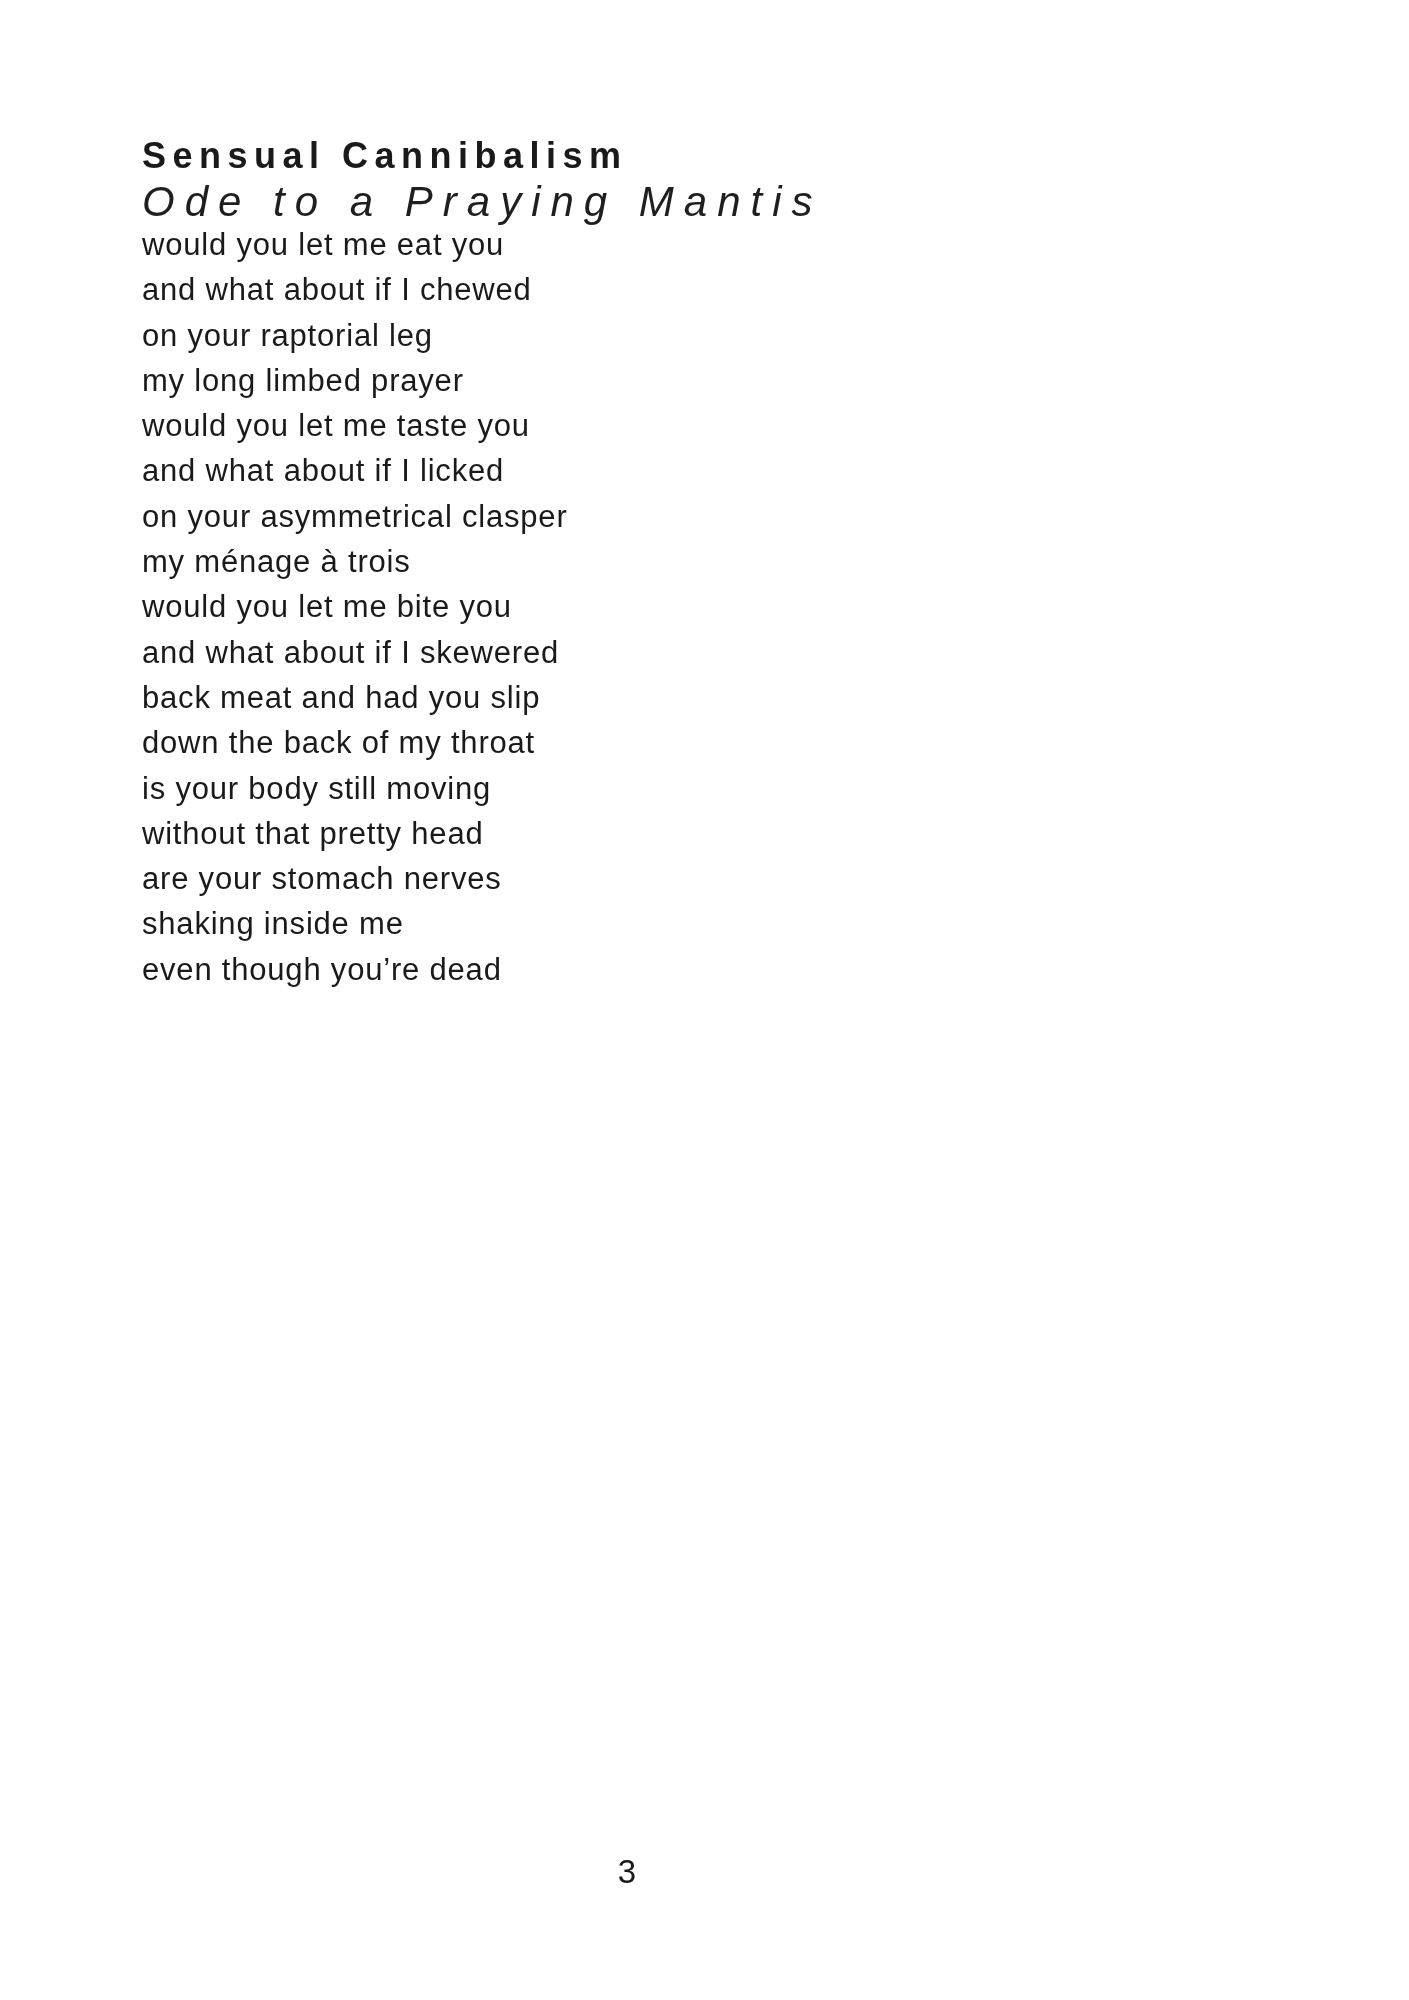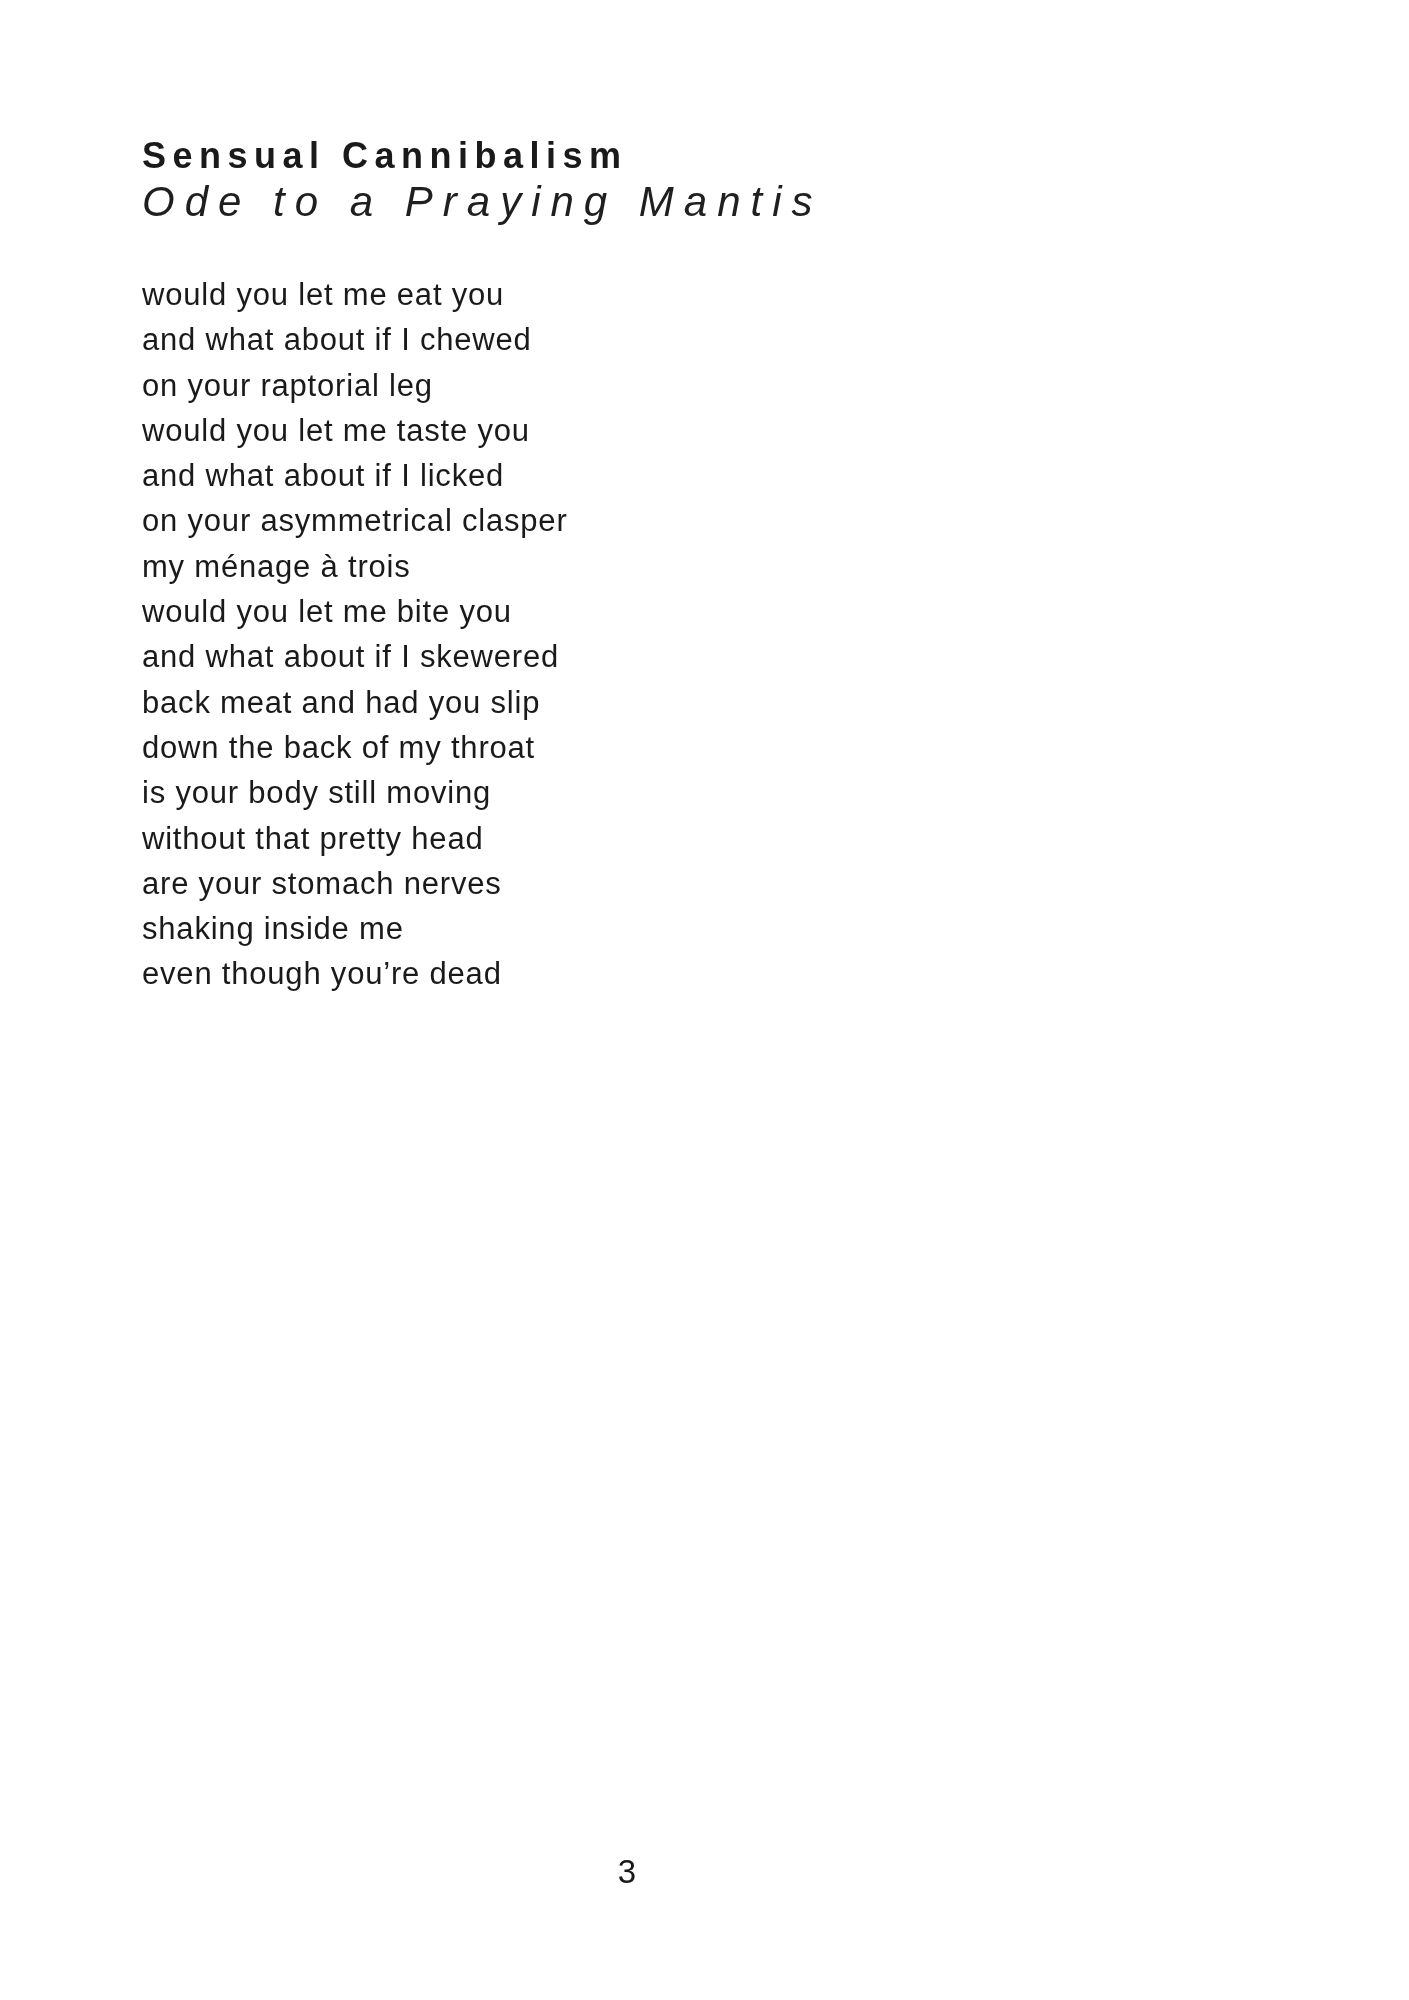--- a/index.html
+++ b/index.html
@@ -34,21 +34,20 @@
     margin: 5px 0 0 0;
     font-size: 42px;
     font-weight: 400;
     font-style: italic;
     line-height: 40px;
     letter-spacing: 10px;
     color: #1f1f1f;
     white-space: nowrap;
   }
   .poem {
-    margin-top: 50px;
     font-size: 31px;
     font-weight: 400;
     line-height: 45.3px;
     letter-spacing: 0.8px;
     color: #1a1a1a;
   }
   .poem-line {
     white-space: nowrap;
   }
   .page-number {
@@ -66,20 +65,21 @@
 <body>
 
 <div class="page">
   <div class="content">
     <h1 class="title">Sensual Cannibalism</h1>
     <h2 class="subtitle">Ode to a Praying Mantis</h2>
     <div class="poem">
       <div class="poem-line">would you let me eat you</div>
       <div class="poem-line">and what about if I chewed</div>
       <div class="poem-line">on your raptorial leg</div>
+      <div class="poem-line">my long limbed prayer</div>
       <div class="poem-line">would you let me taste you</div>
       <div class="poem-line">and what about if I licked</div>
       <div class="poem-line">on your asymmetrical clasper</div>
       <div class="poem-line">my ménage à trois</div>
       <div class="poem-line">would you let me bite you</div>
       <div class="poem-line">and what about if I skewered</div>
       <div class="poem-line">back meat and had you slip</div>
       <div class="poem-line">down the back of my throat</div>
       <div class="poem-line">is your body still moving</div>
       <div class="poem-line">without that pretty head</div>

